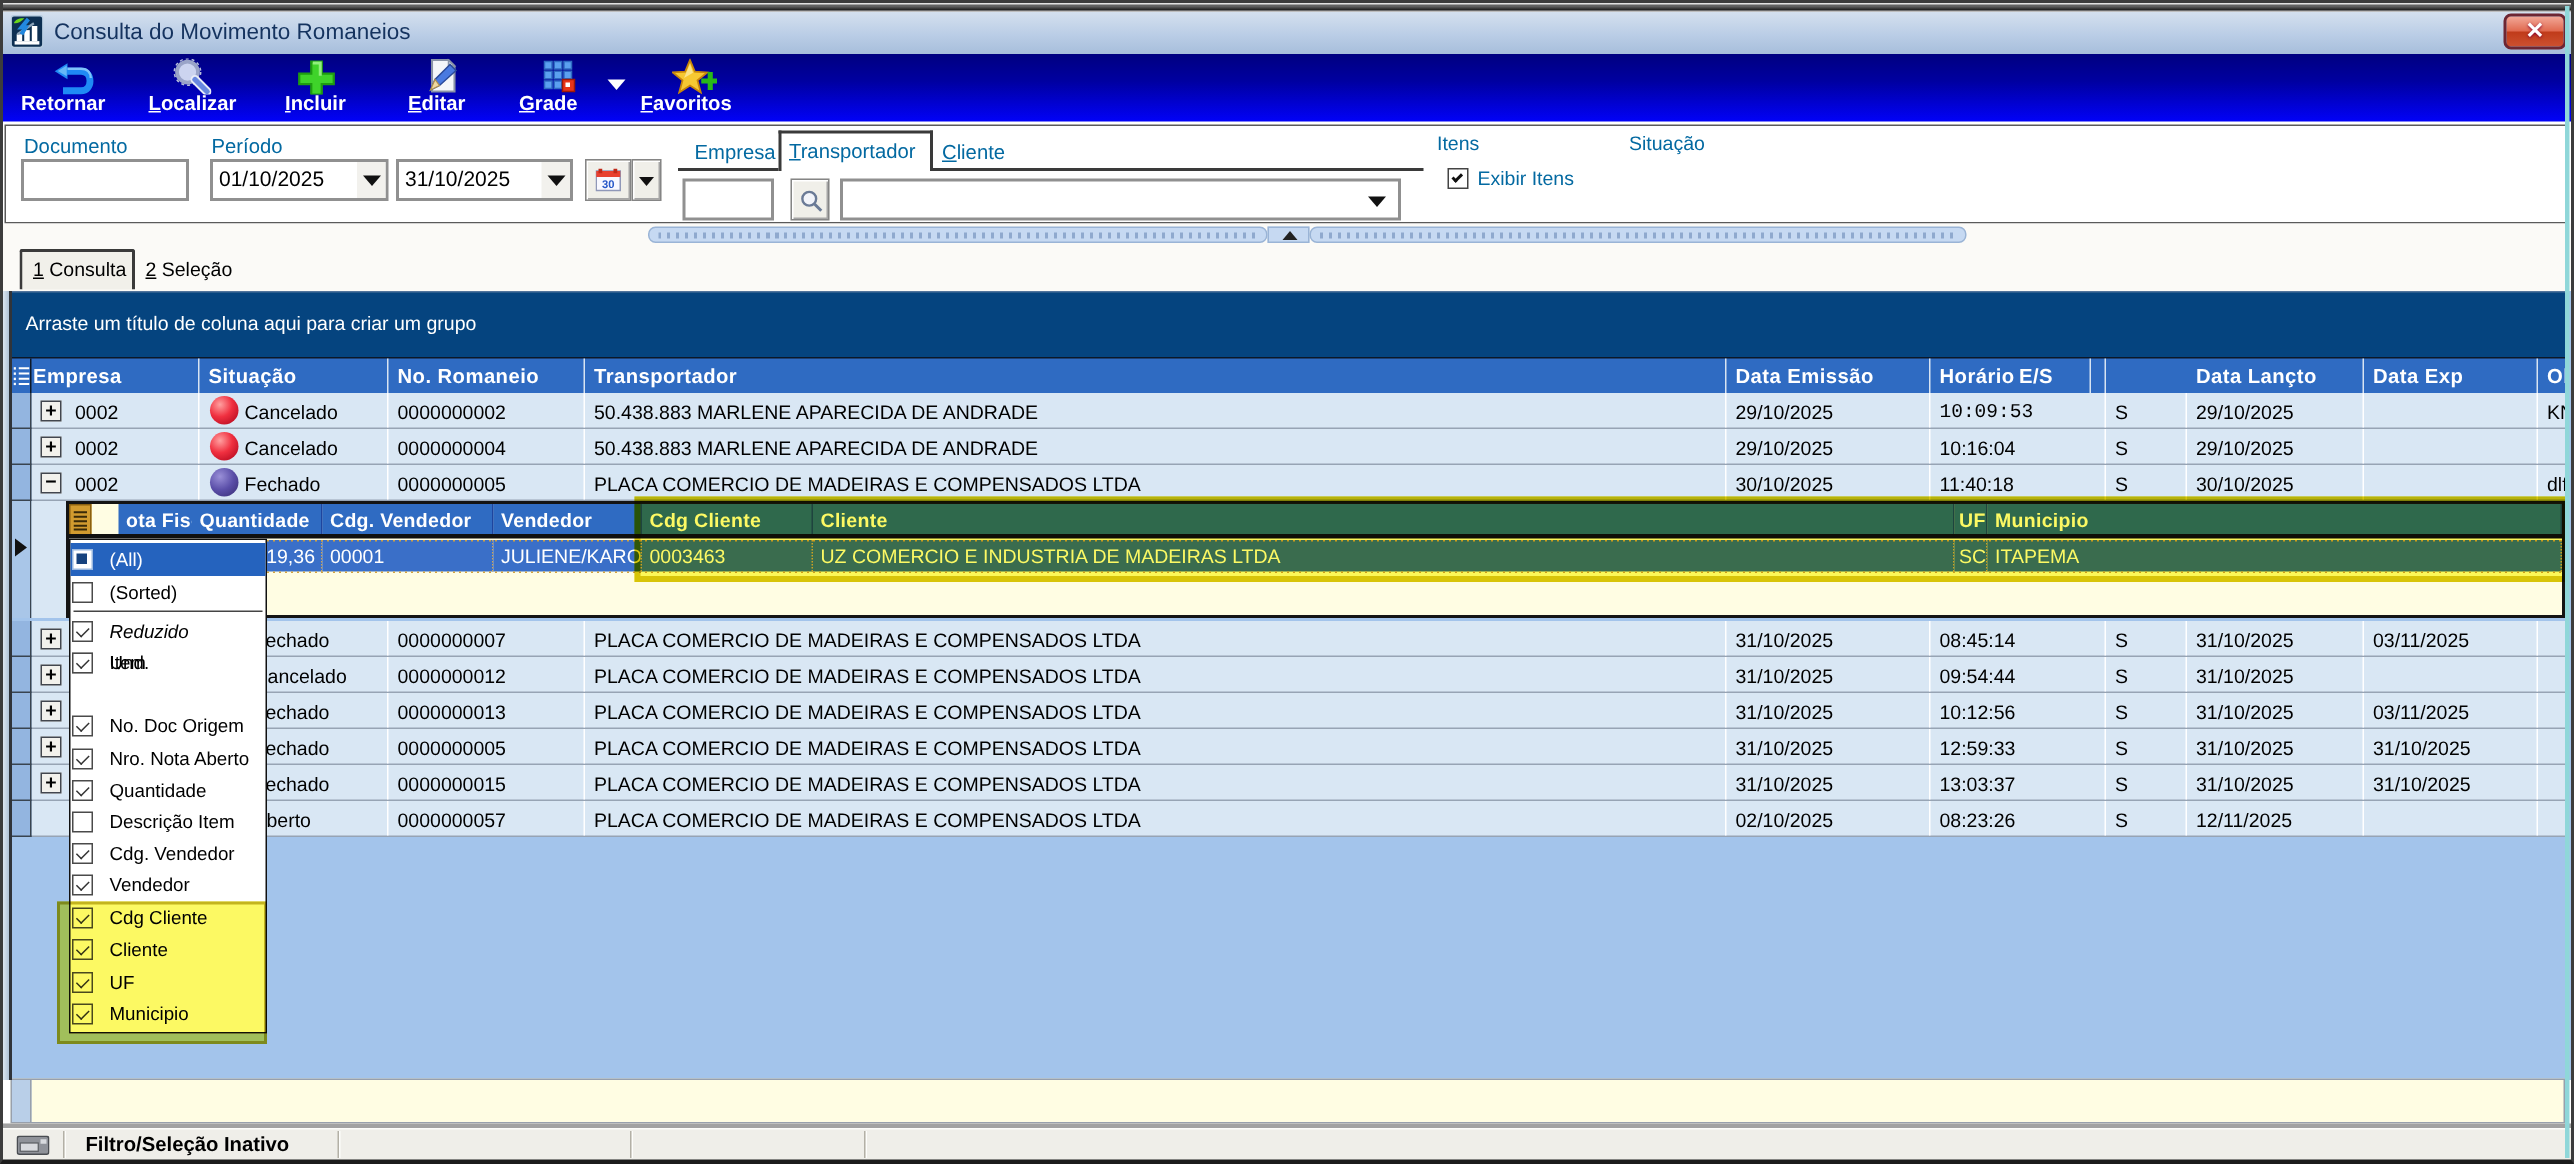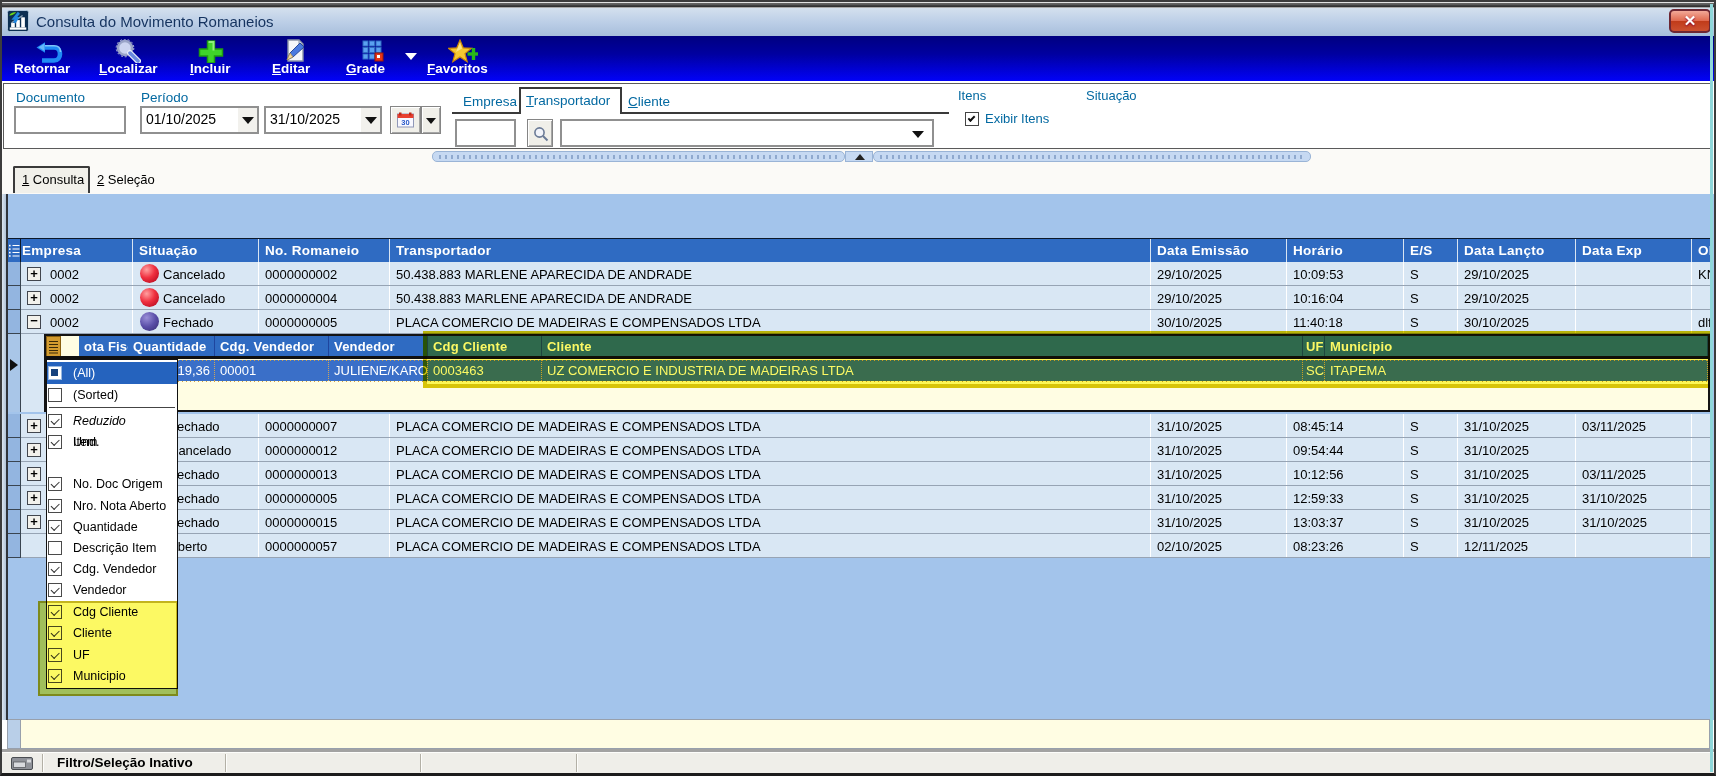--- a/index.html
+++ b/index.html
@@ -174,57 +174,60 @@
       <span style="position:absolute;left:9px;top:2px;width:0;height:0;border-left:5px solid transparent;border-right:5px solid transparent;border-bottom:6px solid #222;"></span>
     </div>
 <div class="pill" style="left:873px;width:438px;">
       <span class="dots"></span>
     </div>
 <div class="abs" id="tab1"></div>
 <div class="tabt" style="left:22px;top:172px;"><u>1</u> Consulta</div>
 <div class="tabt" style="left:97px;top:172px;"><u>2</u> Seleção</div>
 
 <div class="abs" id="gridbg"></div>
+<div class="abs" id="band">
+      <div class="abs" id="bandtext">Arraste um título de coluna aqui para criar um grupo</div>
+    </div>
 <div class="abs" id="ghead">
 <div class="hc" style="left:0;width:13px;border-right:1px solid #0c1828;">
         <svg style="position:absolute;left:1px;top:5px" width="11" height="13" viewBox="0 0 11 13">
           <g stroke="#fff" stroke-width="1.2">
             <path d="M3.5 1.5 h7 M3.5 5 h7 M3.5 8.5 h7 M3.5 12 h7"></path>
           </g>
           <g fill="#fff">
             <rect x="0" y="0.8" width="1.6" height="1.6"></rect>
             <rect x="0" y="4.3" width="1.6" height="1.6"></rect>
             <rect x="0" y="7.8" width="1.6" height="1.6"></rect>
             <rect x="0" y="11.2" width="1.6" height="1.6"></rect>
           </g>
         </svg>
       </div>
 <div class="hc" style="left:13px;width:112px;padding-left:1px;">Empresa</div>
 <div class="hc" style="left:125px;width:126px;">Situação</div>
 <div class="hc" style="left:251px;width:131px;">No. Romaneio</div>
 <div class="hc" style="left:382px;width:761px;">Transportador</div>
 <div class="hc" style="left:1143px;width:136px;">Data Emissão</div>
 <div class="hc" style="left:1279px;width:117px;">Horário</div>
-<div class="hc" style="left:1396px;width:54px;">E/S</div>
+<div class="hc" style="left:1332px;width:54px;">E/S</div>
 <div class="hc" style="left:1450px;width:118px;">Data Lançto</div>
 <div class="hc" style="left:1568px;width:116px;">Data Exp</div>
 <div class="hc" style="left:1684px;width:18px;border-right:none;">Ob</div>
 </div>
 <div class="row" style="top:262px;">
       <span class="gut"></span>
       <span class="pm">+</span>
       <span class="cell" style="left:13px;width:112px;padding-left:29px;">0002</span>
       <span class="cell" style="left:125px;width:126px;">
         <i class="sphere red" style="left:7px;"></i>
         <b style="position:absolute;left:30px;font-weight:normal;">Cancelado</b>
       </span>
       <span class="cell" style="left:251px;width:131px;">0000000002</span>
       <span class="cell" style="left:382px;width:761px;">50.438.883 MARLENE APARECIDA DE ANDRADE</span>
       <span class="cell" style="left:1143px;width:136px;">29/10/2025</span>
-      <span class="cell" style="left:1279px;width:117px;">10:09:53</span>
+      <span class="cell" style="left:1279px;width:117px;font-family:Liberation Mono, monospace;">10:09:53</span>
       <span class="cell" style="left:1396px;width:54px;">S</span>
       <span class="cell" style="left:1450px;width:118px;">29/10/2025</span>
       <span class="cell" style="left:1568px;width:116px;"></span>
       <span class="cell" style="left:1684px;width:18px;border-right:none;">KN</span>
     </div>
 <div class="row" style="top:286px;">
       <span class="gut"></span>
       <span class="pm">+</span>
       <span class="cell" style="left:13px;width:112px;padding-left:29px;">0002</span>
       <span class="cell" style="left:125px;width:126px;">

